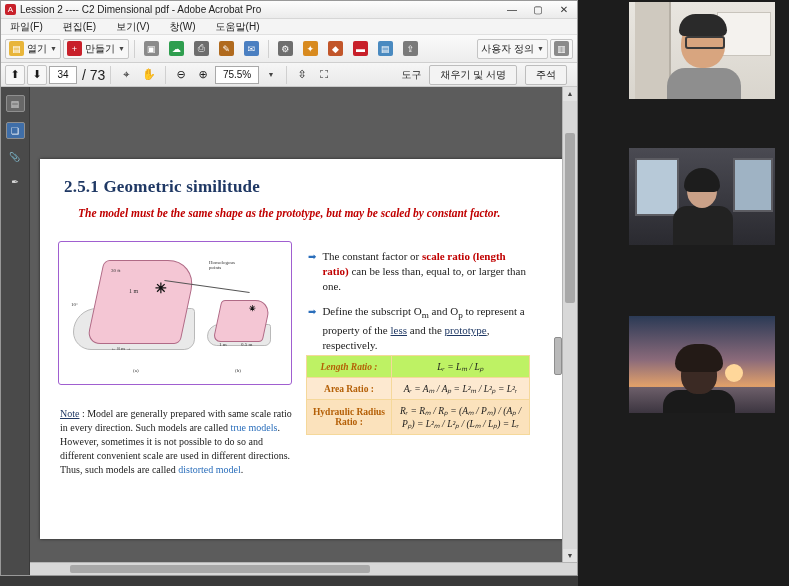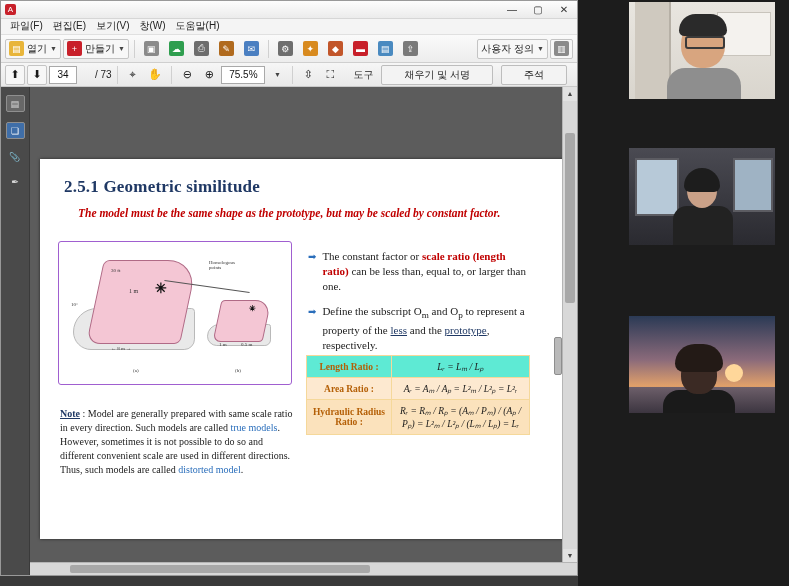--- a/index.html
+++ b/index.html
@@ -58,24 +58,26 @@
     line-height: 18px;
     text-align: center;
     color: #333;
   }
 
   .menubar {
     height: 16px;
     background: #f4f4f4;
     border-bottom: 1px solid #e0e0e0;
     display: flex;
+    align-items: center;
     font-size: 10px;
     color: #222;
     padding-left: 4px;
     box-sizing: border-box;
+    gap: 10px;
   }
   .menubar .mi { padding: 0 5px; white-space: nowrap; }
 
   .toolbar {
     height: 28px;
     background: linear-gradient(#fafafa, #ededed);
     border-bottom: 1px solid #cfcfcf;
     display: flex;
     align-items: center;
     padding: 0 4px;
@@ -124,38 +126,38 @@
   }
   .pagebox {
     width: 26px; height: 16px;
     border: 1px solid #a9a9a9;
     background: #fff;
     font-size: 10px;
     text-align: center;
     line-height: 16px;
     color: #111;
   }
-  .pagetot { font-size: 10px; color: #222; margin-left: 16px; }
+  .pagetot { font-size: 14px; color: #222; margin-left: 3px; }
   .zoombox {
     min-width: 38px; height: 16px;
     border: 1px solid #a9a9a9;
     background: #fff;
     font-size: 10px;
     text-align: center;
     line-height: 16px;
     color: #111;
     padding: 0 2px;
   }
   .tb2-right { margin-left: auto; display: flex; align-items: center; gap: 8px; padding-right: 6px; }
   .tb2-right .lnk { font-size: 10px; color: #1a1a1a; }
   .tb2-right .boxed {
     border: 1px solid #bdbdbd;
     background: #f3f3f3;
     border-radius: 2px;
-    padding: 2px 22px;
+    padding: 2px 10px;
   }
 
   .workarea {
     flex: 1;
     display: flex;
     background: #5c5c5c;
     position: relative;
     overflow: hidden;
   }
   .leftrail {
@@ -276,21 +278,21 @@
   }
   .fig-line { position: absolute; background: #555; }
 
   .note-block {
     position: absolute;
     left: 20px; top: 248px;
     width: 236px;
     font-size: 10px;
     line-height: 14px;
   }
-  .note-underline { text-decoration: underline; color: #1f3864; font-weight: bold; }
+  .note-underline { text-decoration: underline; color: #1f3864; font-weight: normal; }
   .blue-em { color: #2a6ebb; }
 
   .bullets {
     position: absolute;
     left: 268px; top: 90px;
     width: 222px;
     font-size: 11px;
     line-height: 15px;
   }
   .bullet-row { display: flex; gap: 6px; margin-bottom: 10px; }
@@ -316,21 +318,21 @@
     font-weight: bold;
     font-size: 9.5px;
     text-align: center;
   }
   .tbl .eq {
     font-size: 9.5px;
     text-align: center;
     font-style: italic;
     color: #1b1b1b;
   }
-  .row-gold .lbl, .row-gold .eq { background: #5eead4; }
+  .row-gold .lbl, .row-gold .eq { background: #bef264; font-style: italic; }
   .row-l1 .lbl, .row-l1 .eq { background: #fde9d0; }
   .row-l2 .lbl, .row-l2 .eq { background: #fdf0dd; }
   .row-l3 .lbl, .row-l3 .eq { background: #fbe2bc; }
   .pagenum {
     position: absolute;
     right: 18px; bottom: 6px;
     font-size: 7px;
     color: #666;
   }
 
@@ -437,20 +439,21 @@
   .t3-hair { position: absolute; left: 46px; top: 28px; width: 48px; height: 28px; background: #231a16; border-radius: 24px 24px 10px 10px; }
   .t3-body { position: absolute; left: 34px; top: 74px; width: 72px; height: 23px; background: #1a1a1a; border-radius: 16px 16px 0 0; }
 </style>
 </head>
 <body>
 
 <div id="acrobat-window">
 
   <div class="titlebar">
     <div class="title-icon">A</div>
+    <div class="title-text">Lession 2 ---- C2 Dimensional pdf - Adobe Acrobat Pro</div>
     <div class="win-btns">
       <div class="win-btn">—</div>
       <div class="win-btn">▢</div>
       <div class="win-btn close">✕</div>
     </div>
   </div>
 
   <div class="menubar">
     <div class="mi">파일(F)</div>
     <div class="mi">편집(E)</div>

